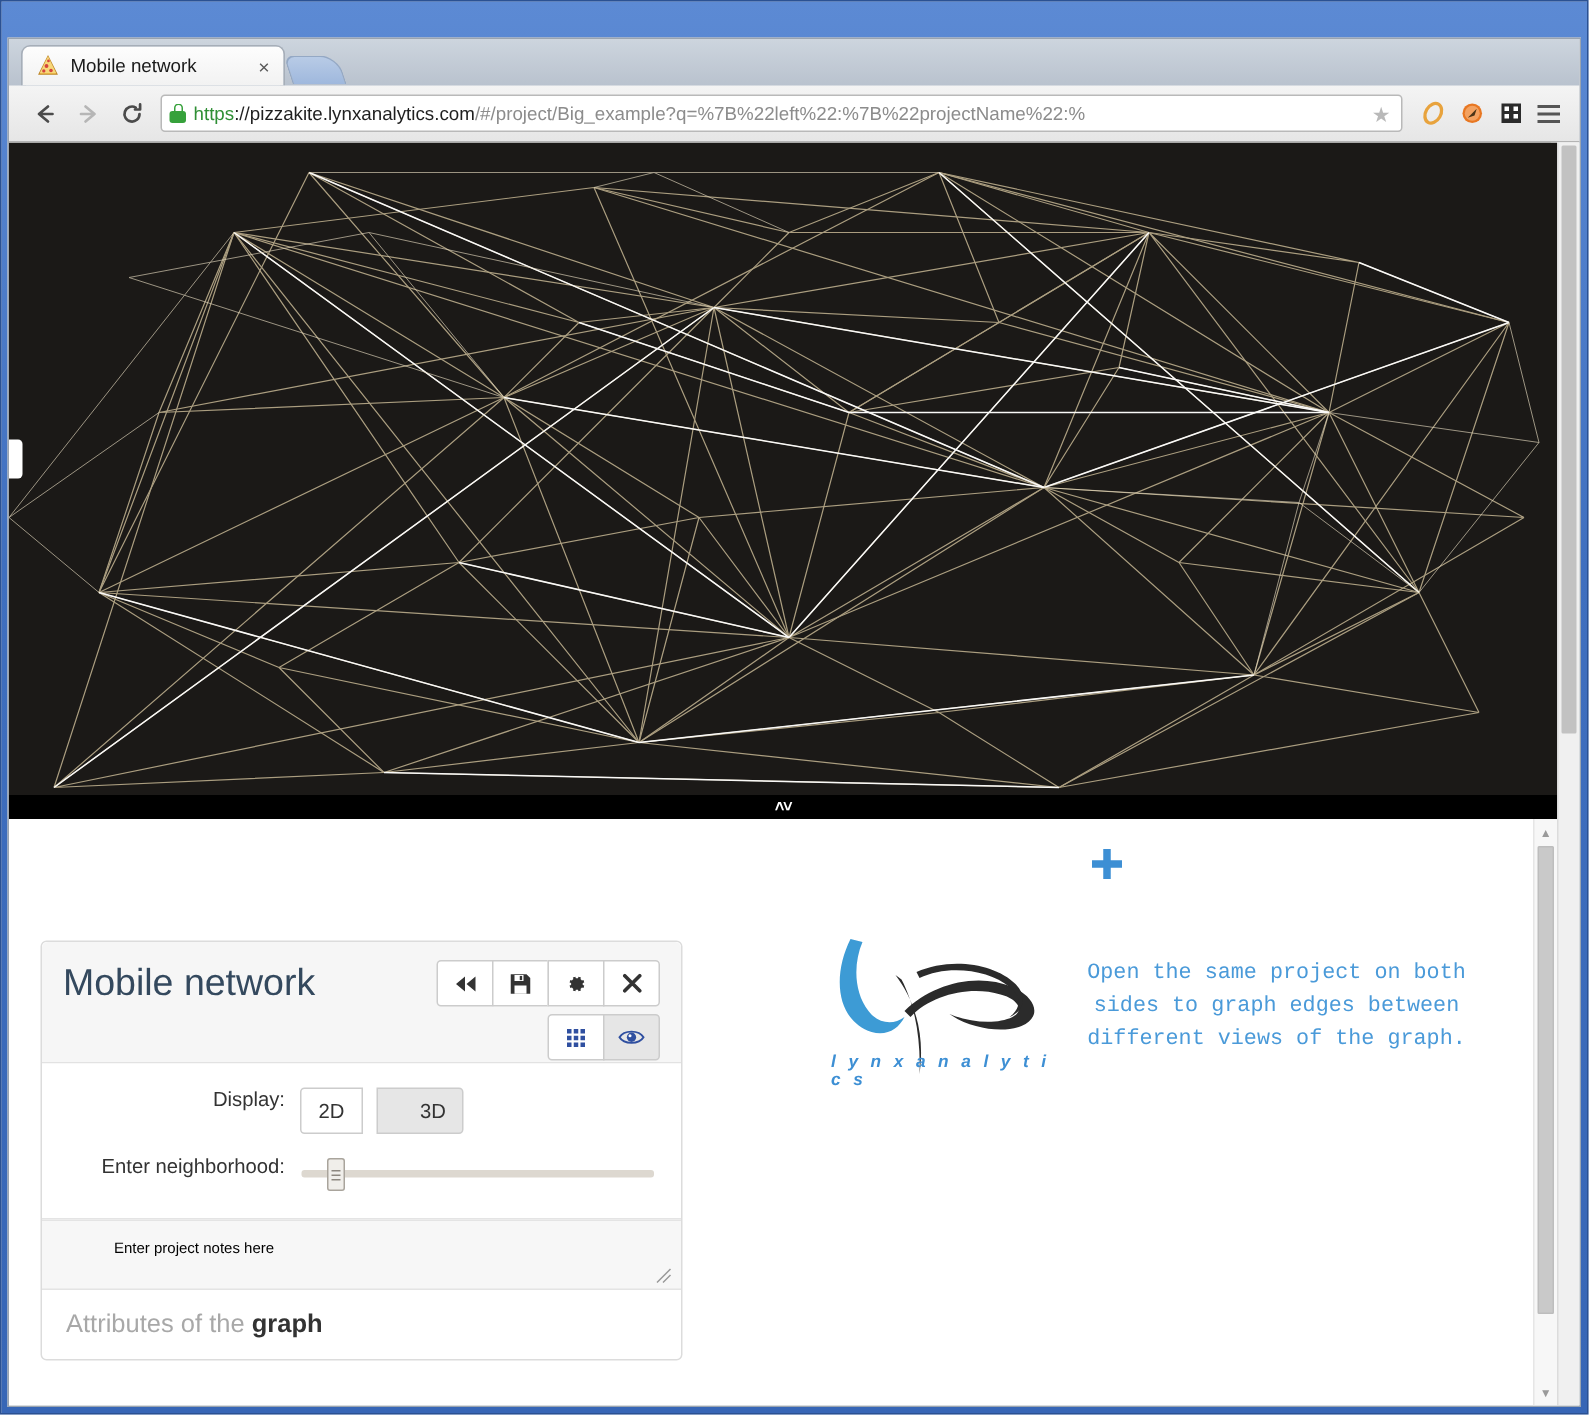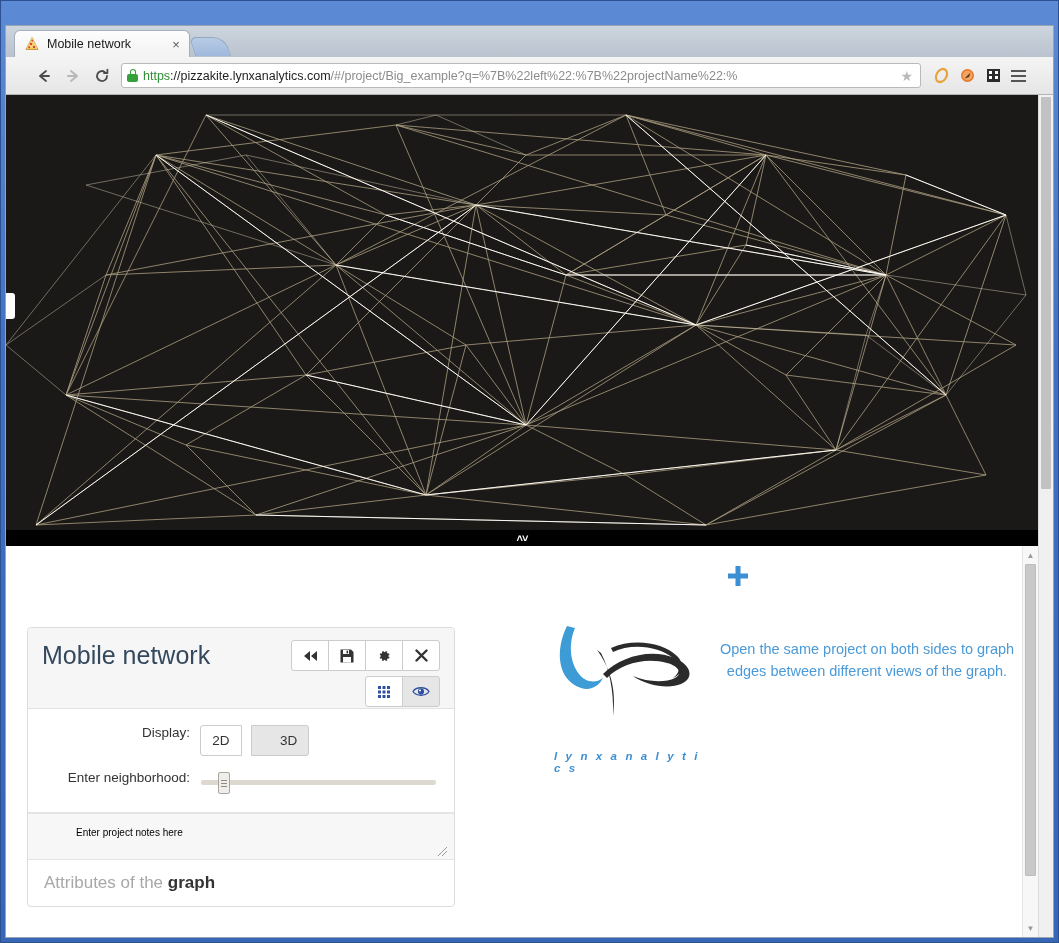--- a/index.html
+++ b/index.html
@@ -81,21 +81,21 @@
     width: 36px; height: 19px; margin-left: 2px; margin-bottom: 1px;
     background: linear-gradient(180deg,#b8cbe6 0%,#9fb8dd 100%);
     border: 1px solid #94a8c4; border-bottom: none;
     border-radius: 7px 12px 0 0;
     transform: skewX(18deg);
   }
 
   .navbar {
     height: 38px; background: linear-gradient(180deg,#f4f4f4 0%,#e6e6e6 100%);
     border-bottom: 1px solid #b4b4b4;
-    display: flex; align-items: center; gap: 0; padding: 0 23px;
+    display: flex; align-items: center; gap: 0; padding: 0 9px;
   }
   .nav-ico {
     width: 29px; height: 29px;
     display: flex; align-items: center; justify-content: center;
     color: #4b4b4b;
   }
   .nav-ico.dim { color: #b6b6b6; }
   .omnibox {
     flex: 1; height: 25px; margin: 0 7px 0 5px;
     background: #fff; border: 1px solid #b9b9b9; border-radius: 3px;
@@ -216,25 +216,25 @@
     position: absolute; left: 470px; right: 0; top: 0; bottom: 0;
   }
   .plus-btn {
     position: absolute; left: 249px; top: 17px;
     width: 26px; height: 26px; color: #3d8fd4;
   }
   .lynx-logo { position: absolute; left: 75px; top: 74px; width: 155px; height: 100px; }
   .lynx-word {
     position: absolute; left: 78px; top: 156px; width: 152px;
     font-size: 11.5px; font-style: italic; font-weight: bold;
-    letter-spacing: 2.6px; color: #3d8fd4; text-align: left; margin-top: 48px;
+    letter-spacing: 2.6px; color: #3d8fd4; text-align: left;
   }
   .hint {
-    position: absolute; left: 241px; top: 92px; width: 300px;
-    text-align: center; font-size: 14.5px; color: #4a9ad9; line-height: 22px;
+    position: absolute; left: 225px; top: 92px; width: 300px;
+    text-align: center; font-size: 14.5px; color: #4a9ad9; line-height: 22px; font-family: Liberation Mono, monospace;
   }
 
   
   .scroll-outer {
     position: absolute; right: 0; top: 0; bottom: 0; width: 15px;
     background: #f0f0f0; border-left: 1px solid #dcdcdc;
   }
   .scroll-outer .thumb {
     position: absolute; left: 2px; right: 2px; top: 2px; height: 392px;
     background: #c2c2c2; border-radius: 1px;

